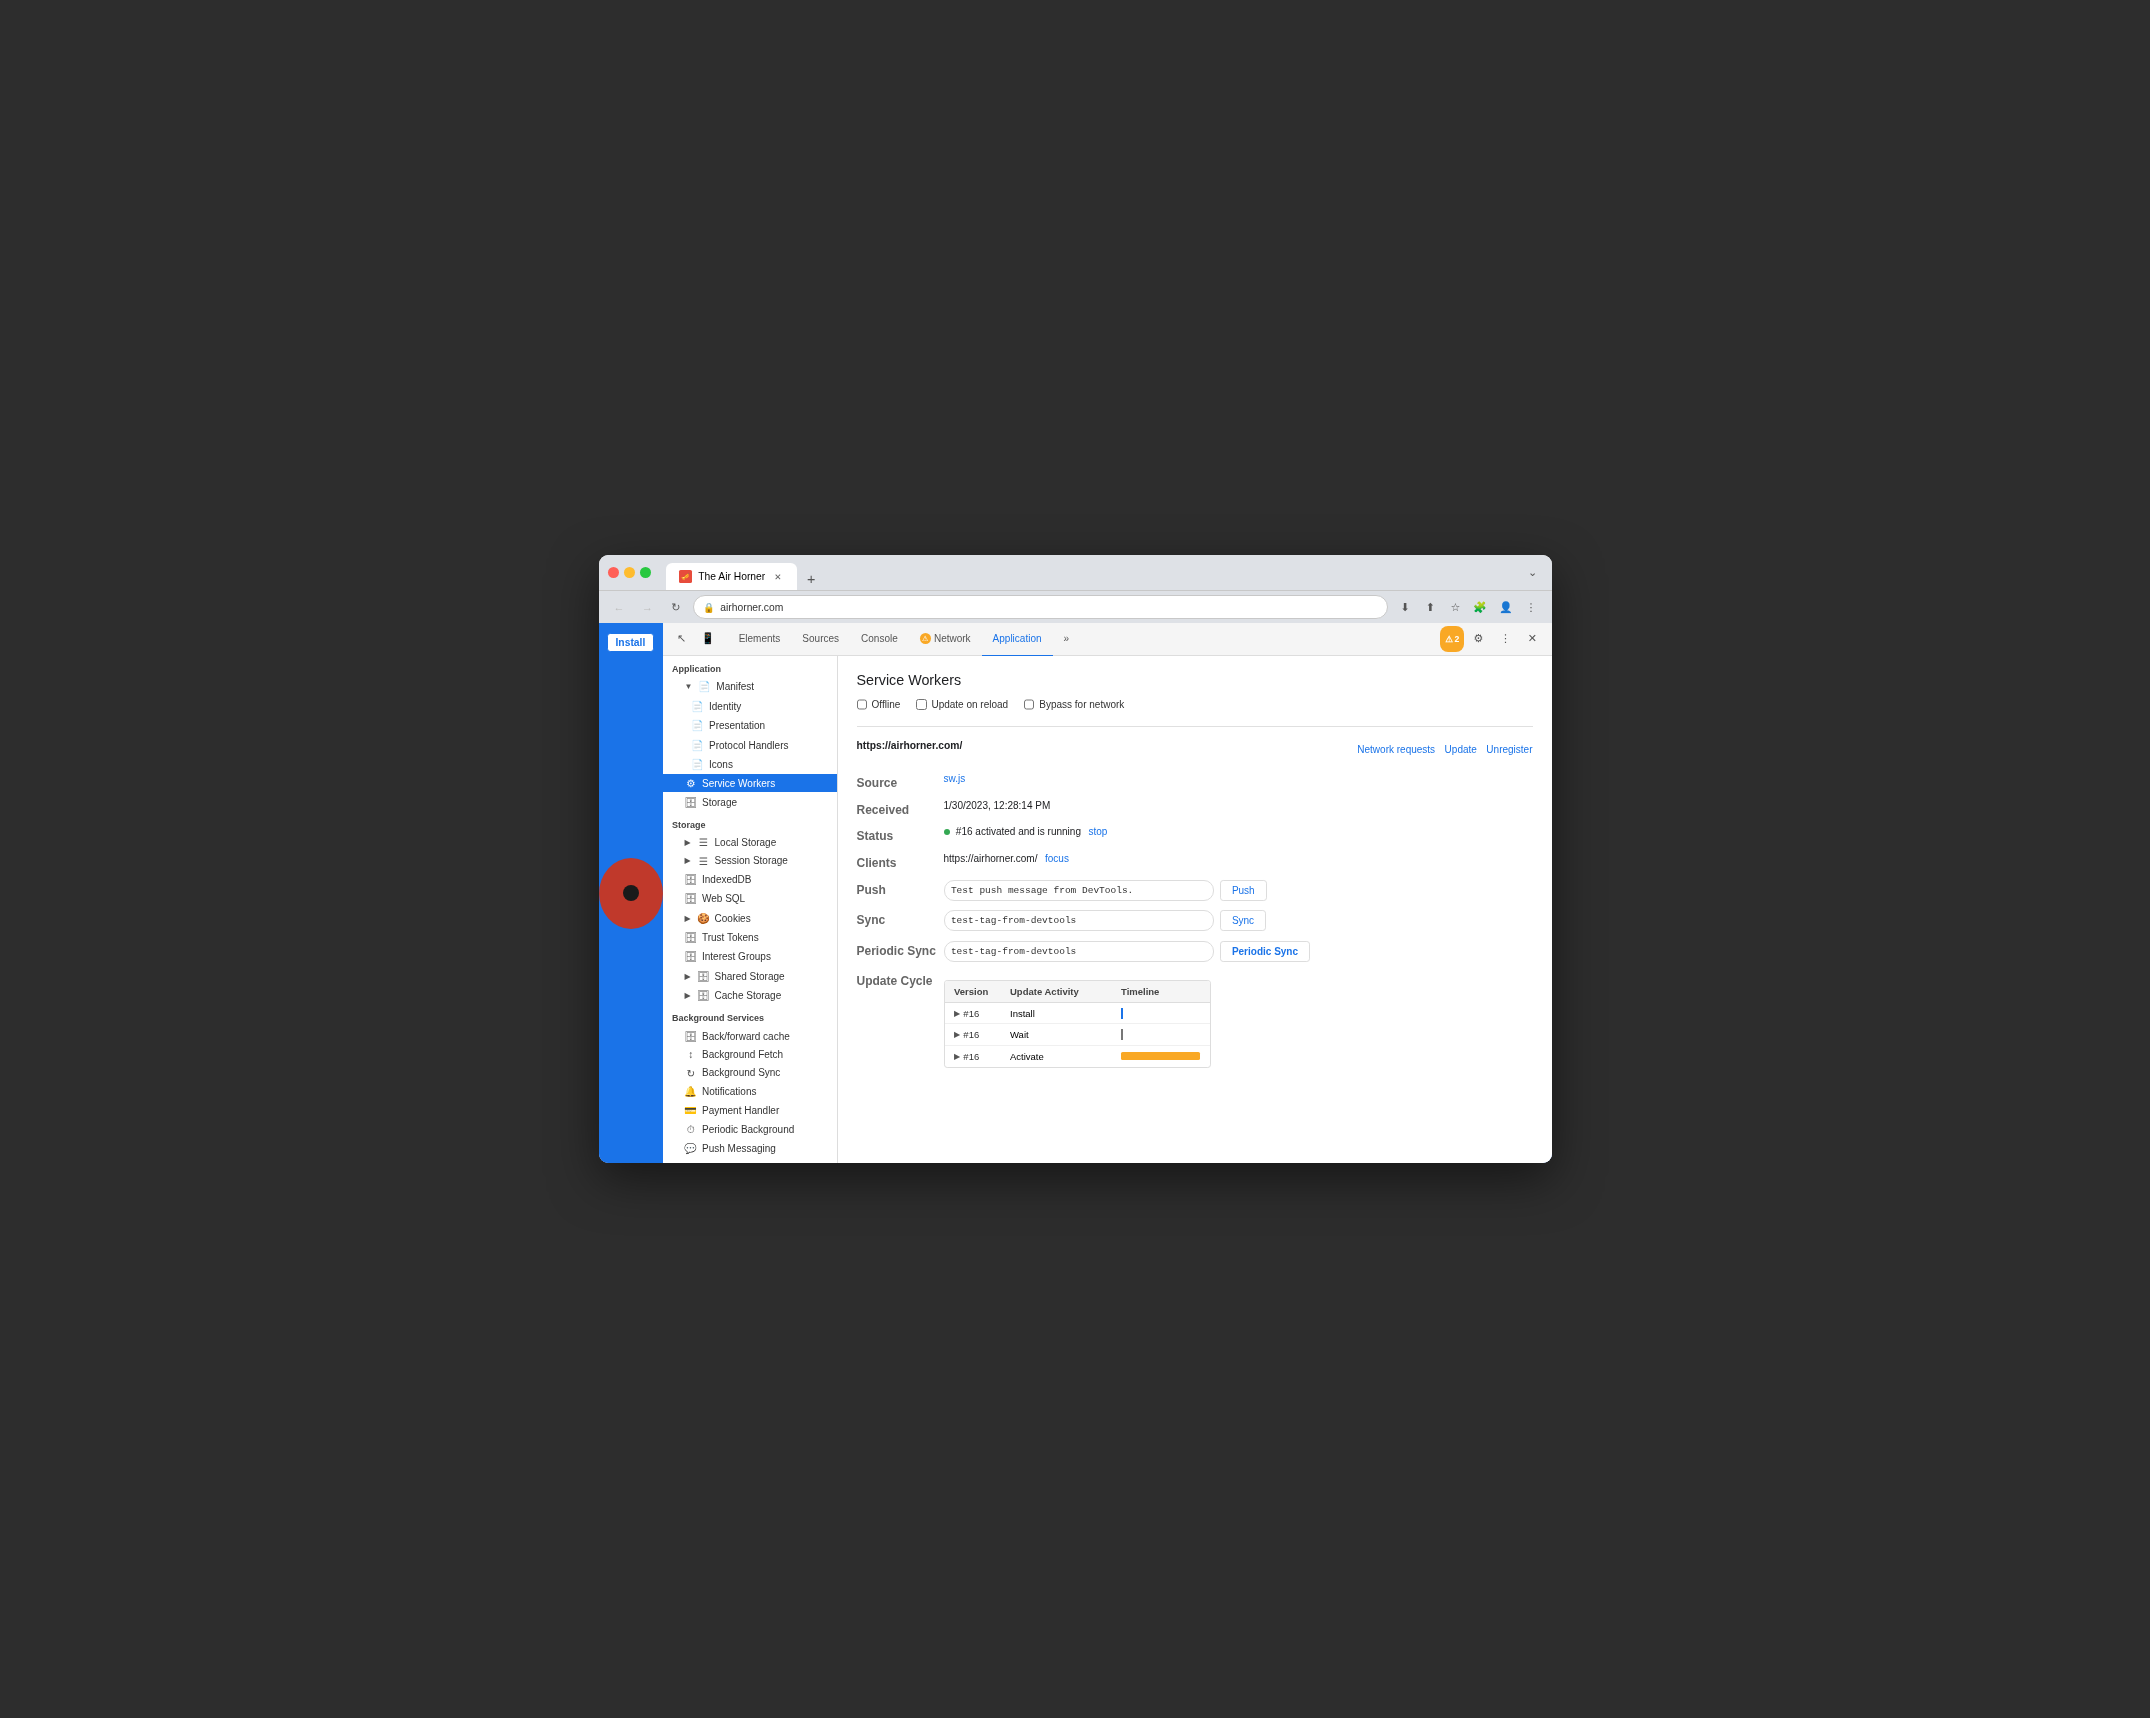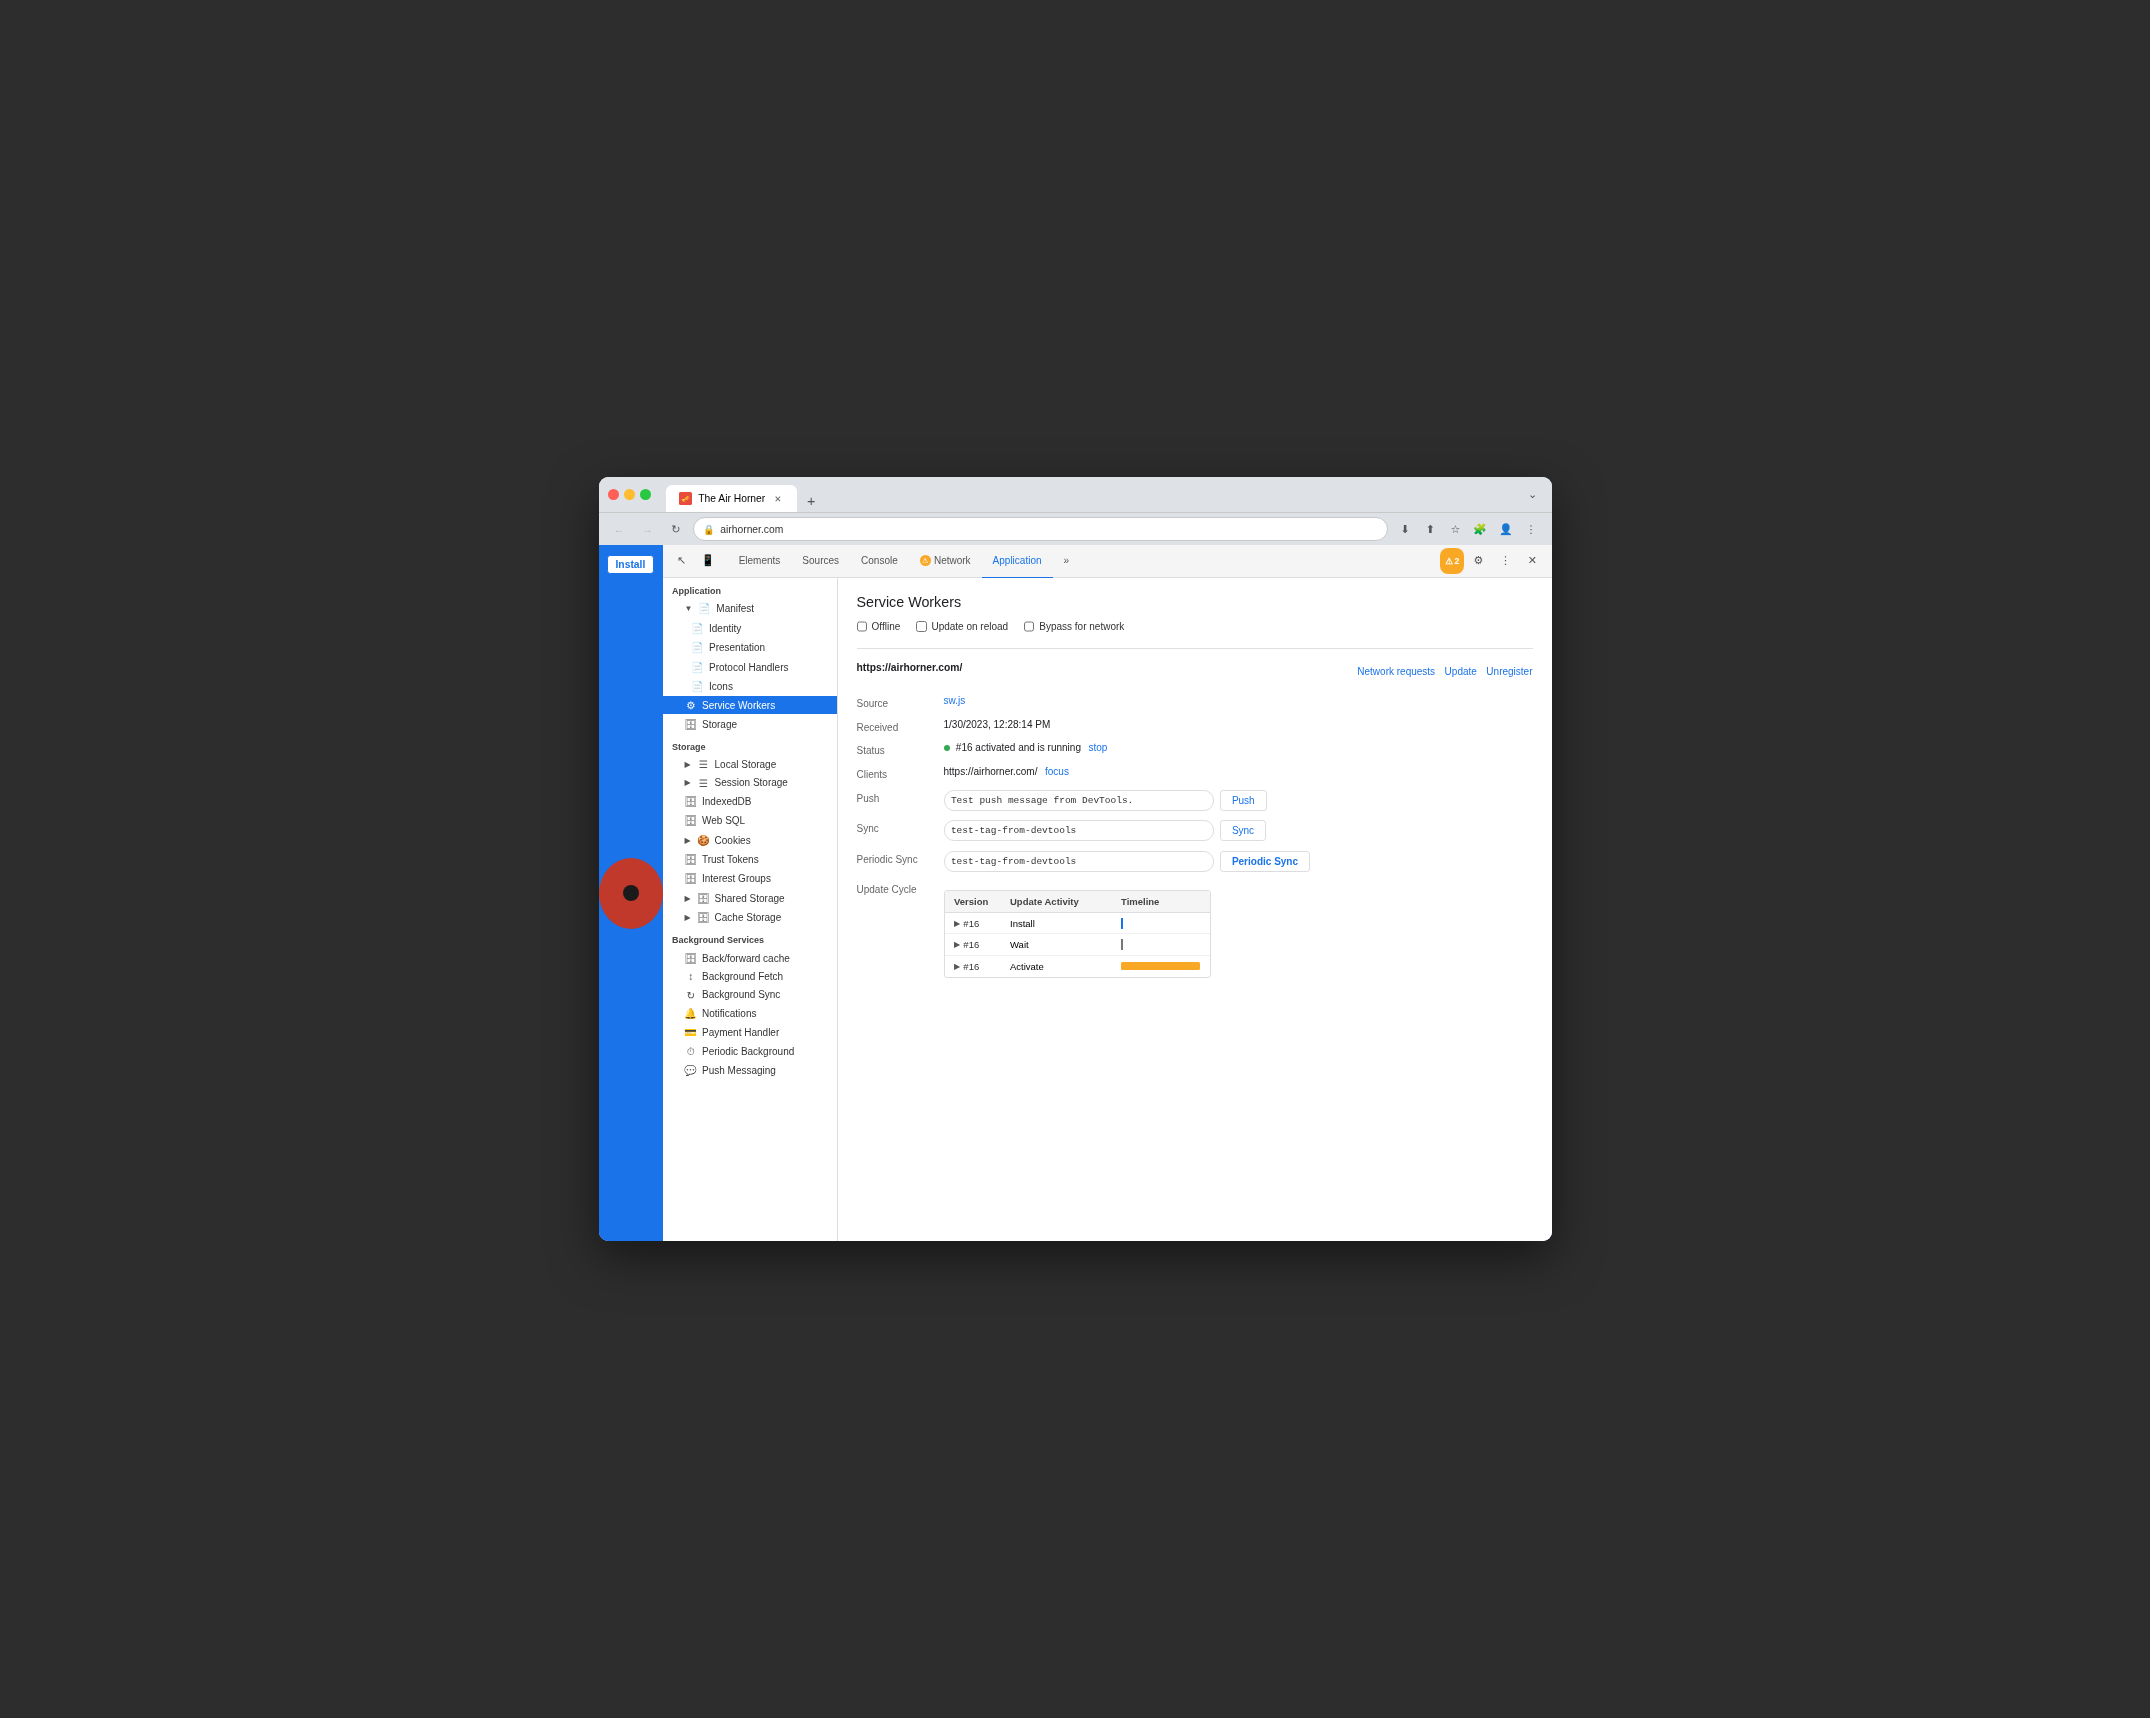--- a/index.html
+++ b/index.html
@@ -141,21 +141,21 @@
       display: flex;
       align-items: center;
       justify-content: center;
       color: #555;
       font-size: 11px;
       cursor: pointer;
     }
     
     .browser-content {
       display: flex;
-      height: 696px;
+      height: 540px;
       background: #3b82f6;
     }
     
     .page-sidebar {
       width: 64px;
       background: #1a73e8;
       display: flex;
       align-items: center;
       justify-content: center;
     }
@@ -398,24 +398,25 @@
       margin-bottom: 12.7px;
     }
     .sw-detail-row {
       display: flex;
       align-items: flex-start;
       margin-bottom: 9.5px;
       gap: 0;
     }
     .sw-label {
       width: 87px;
-      font-size: 10px;
+      font-size: 12px;
       color: #666;
       flex-shrink: 0;
       padding-top: 3.2px;
+      font-weight: bold;
     }
     .sw-value {
       font-size: 10px;
       color: #202124;
       flex: 1;
     }
     .sw-link-blue {
       color: #1a73e8;
       cursor: pointer;
       text-decoration: none;

